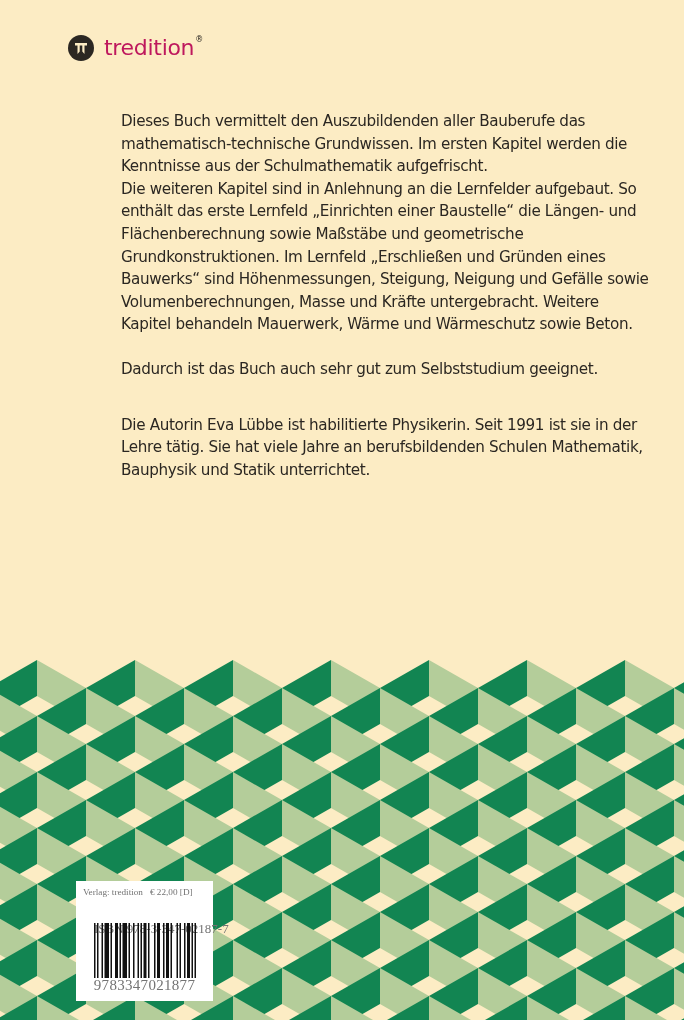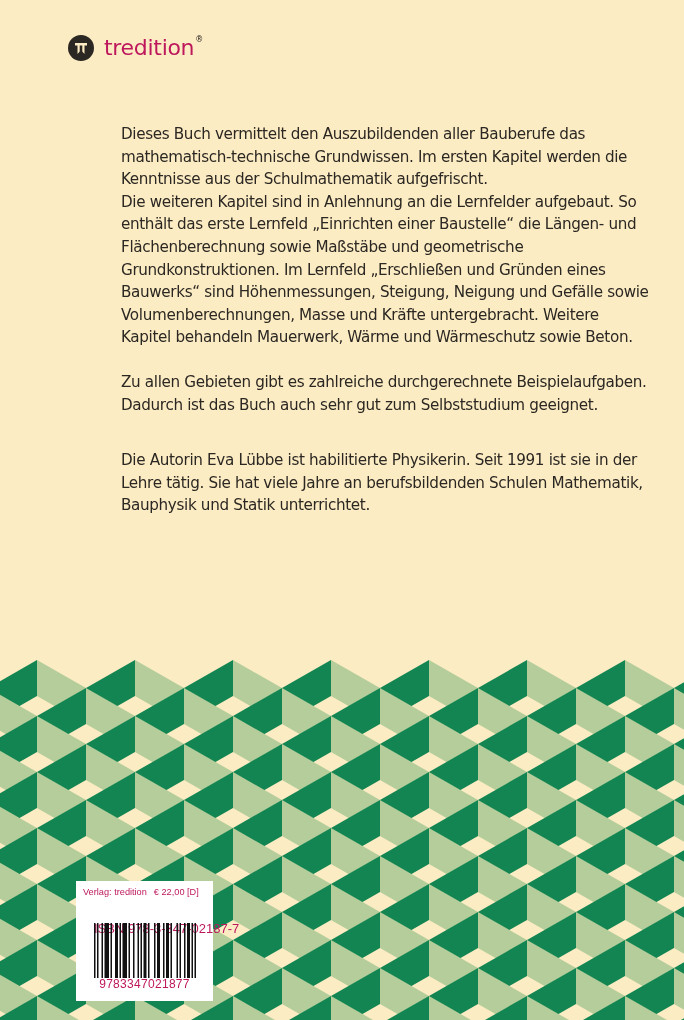--- a/index.html
+++ b/index.html
@@ -21,58 +21,57 @@
   .logo-mark svg { position: absolute; left: 0; top: 0; }
   .logo-text {
     font-family: "DejaVu Sans", sans-serif;
     font-size: 22px; letter-spacing: -0.3px; color: #be185d;
     position: relative; top: -1px;
   }
   .logo-reg {
     font-size: 8px; position: relative; top: -9px; left: -9px;
   }
   .blurb {
-    position: absolute; left: 121px; top: 123px; width: 530px;
+    position: absolute; left: 121px; top: 110px; width: 530px;
     font-size: 15.2px; line-height: 22.6px; letter-spacing: -0.35px;
   }
   .blurb p { margin: 0; }
   .gap1 { height: 22px; }
   .gap2 { height: 33px; }
   .pattern {
     position: absolute; left: 0; top: 640px; width: 684px; height: 380px;
   }
   .isbn-box {
     position: absolute; left: 76px; top: 881px; width: 137px; height: 120px;
     background: #ffffff;
-    font-family: Liberation Sans, sans-serif; color: #be185d;
+    font-family: Liberation Serif, serif; color: #737373;
   }
   .isbn-line1 { position: absolute; left: 7px; top: 6px; font-size: 9.2px; white-space: nowrap; }
   .isbn-price { margin-left: 7px; }
   .isbn-line2 { position: absolute; left: 18px; top: 40px; font-size: 13px; white-space: nowrap; }
   .barcode { position: absolute; left: 18px; top: 42px; width: 102px; height: 55px; }
-  .isbn-digits { position: absolute; left: 0; width: 137px; top: 96px; text-align: center; font-size: 12px; letter-spacing: 0.3px; }
+  .isbn-digits { position: absolute; left: 0; width: 137px; top: 96px; text-align: center; font-size: 15px; letter-spacing: 0.3px; }
 </style>
 </head>
 <body>
 
 <div class="logo">
   <div class="logo-mark">
     <svg width="26" height="26" viewBox="0 0 26 26">
       <path d="M7 8 H19 V10.5 H16.5 V19 L14.3 16.6 V10.5 H11.7 V16.6 L9.5 19 V10.5 H7 Z" fill="#fcecc4"></path>
     </svg>
   </div>
   <span class="logo-text">tredition</span>
   <span class="logo-reg">®</span>
 </div>
 
 <div class="blurb">
   <p>Dieses Buch vermittelt den Auszubildenden aller Bauberufe das mathematisch-technische Grundwissen. Im ersten Kapitel werden die Kenntnisse aus der Schulmathematik aufgefrischt.</p>
   <p>Die weiteren Kapitel sind in Anlehnung an die Lernfelder aufgebaut. So enthält das erste Lernfeld „Einrichten einer Baustelle“ die Längen- und Flächenberechnung sowie Maßstäbe und geometrische Grundkonstruktionen. Im Lernfeld „Erschließen und Gründen eines Bauwerks“ sind Höhenmessungen, Steigung, Neigung und Gefälle sowie Volumenberechnungen, Masse und Kräfte untergebracht. Weitere Kapitel behandeln Mauerwerk, Wärme und Wärmeschutz sowie Beton.</p>
   <div class="gap1"></div>
-  <p>Zu allen Gebieten gibt es zahlreiche durchgerechnete Beispielaufgaben.</p>
   <p>Dadurch ist das Buch auch sehr gut zum Selbststudium geeignet.</p>
   <div class="gap2"></div>
   <p>Die Autorin Eva Lübbe ist habilitierte Physikerin. Seit 1991 ist sie in der Lehre tätig. Sie hat viele Jahre an berufsbildenden Schulen Mathematik, Bauphysik und Statik unterrichtet.</p>
 </div>
 
 <svg class="pattern" id="cube-pattern" width="684" height="380" viewBox="0 0 684 380">
     <polygon points="-61,20 -110,48 -110,84 -61,56" fill="#128552"></polygon>
     <polygon points="-61,20 -12,48 -12,84 -61,56" fill="#b4cd9a"></polygon>
     <polygon points="37,20 -12,48 -12,84 37,56" fill="#128552"></polygon>
     <polygon points="37,20 86,48 86,84 37,56" fill="#b4cd9a"></polygon>

